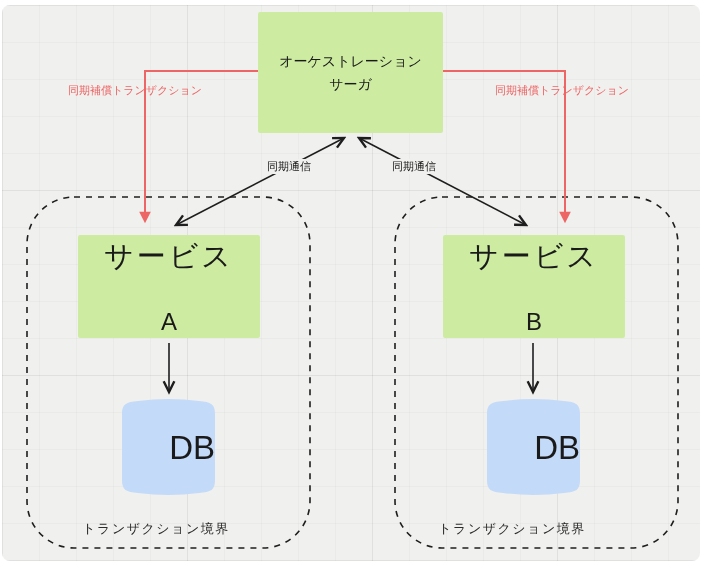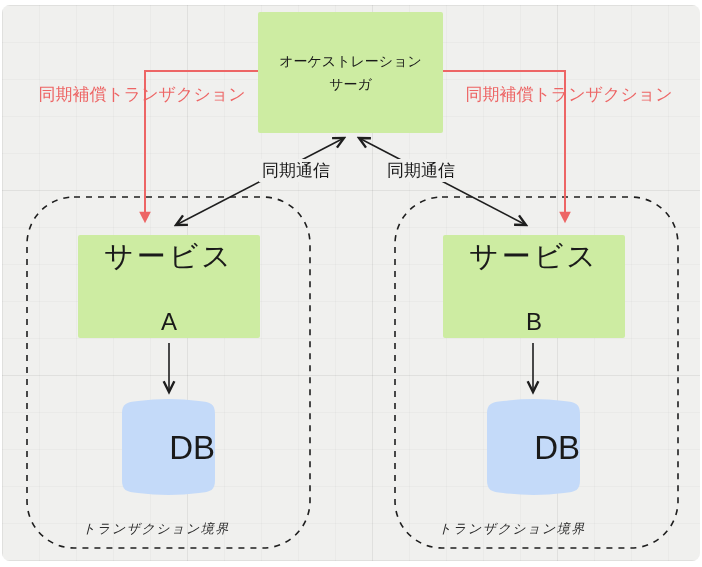--- a/index.html
+++ b/index.html
@@ -32,29 +32,29 @@
     line-height:23px;text-align:center;}
   .service{width:182px;height:103px;gap:32px;}
   .service-a{left:78px;top:235px;}
   .service-b{left:443px;top:235px;}
   .service-title{font-size:29px;letter-spacing:3px;line-height:1.35;}
   .service-letter{font-size:24px;line-height:1.2;}
   .db-label{position:absolute;width:93px;text-align:right;font-size:33px;
     color:var(--text-dark);}
   .db-label-a{left:122px;top:429px;}
   .db-label-b{left:487px;top:429px;}
-  .edge-label{position:absolute;color:var(--text-dark);font-size:17px;white-space:nowrap;margin-left:7px;}
+  .edge-label{position:absolute;color:var(--text-dark);font-size:11px;white-space:nowrap;}
   .red-label{color:var(--red-accent);transform:translateX(-50%);}
   .comp-left{left:135px;top:83px;}
   .comp-right{left:562px;top:83px;}
   .sync-label{background:var(--canvas-bg);padding:0 3px;transform:translateX(-50%);}
   .sync-left{left:289px;top:159px;}
   .sync-right{left:414px;top:159px;}
   .boundary-label{position:absolute;transform:translateX(-50%);font-size:13px;
-    letter-spacing:1.5px;color:#2b2b2b;white-space:nowrap;font-style:italic;}
+    letter-spacing:1.5px;color:#2b2b2b;white-space:nowrap;}
   .boundary-label-a{left:156px;top:520px;}
   .boundary-label-b{left:512px;top:520px;}
 </style>
 </head>
 <body>
 
 <div class="page">
   <div class="canvas"></div>
 
   <svg class="wires" viewBox="0 0 702 567" xmlns="http://www.w3.org/2000/svg">

